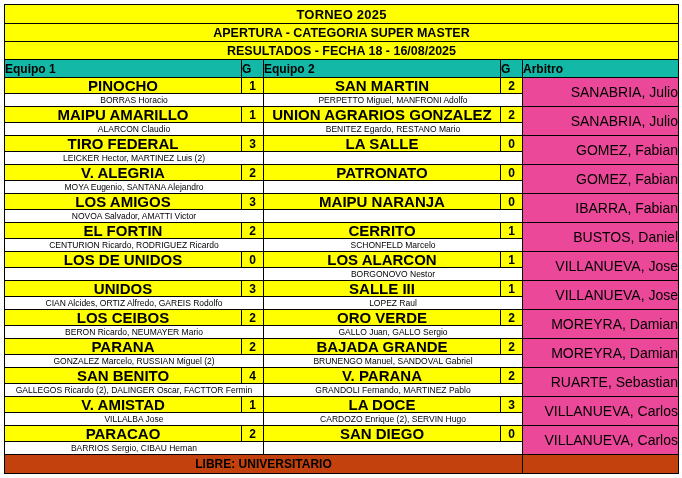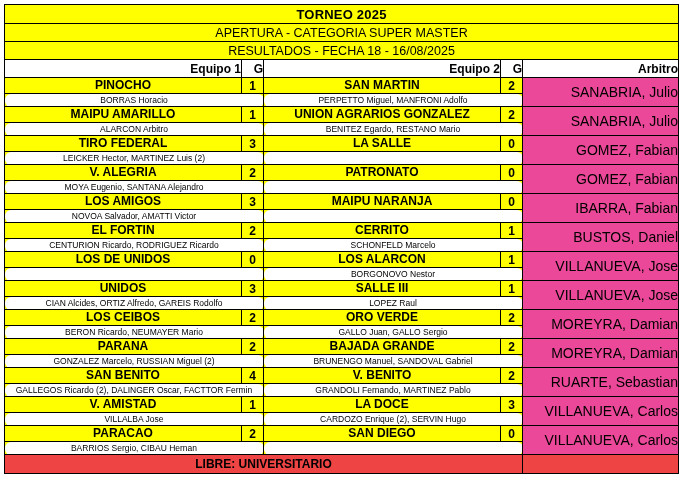--- a/index.html
+++ b/index.html
@@ -40,62 +40,61 @@
     background: #ffff00;
     text-align: center;
     font-weight: bold;
     font-size: 13px;
     height: 18px;
     letter-spacing: .2px;
   }
   .subtitle-row td {
     background: #ffff00;
     text-align: center;
-    font-weight: normal;
+    font-weight: bold;
     font-size: 12.5px;
     height: 17px;
   }
   .head-row td {
-    background: #ffffff;
-    text-align: right;
+    background: #14b8a6;
+    text-align: left;
     font-weight: bold;
     font-size: 12px;
     height: 17px;
   }
   .team-cell {
     text-align: center;
     font-weight: bold;
-    font-size: 12px;
+    font-size: 15px;
     height: 15px;
     line-height: 15px;
     background: #ffff00;
   }
   .goal-cell {
     text-align: center;
     font-weight: bold;
     font-size: 12px;
     background: #ffff00;
   }
   .players-cell {
     text-align: center;
     font-size: 8.5px;
     height: 12px;
     line-height: 12px;
     background: #ffffff;
     font-weight: normal;
-    border-radius: 6px;
   }
   .ref-cell {
     text-align: right;
     font-size: 14px;
     background: #ec4899;
     font-weight: normal;
   }
   .libre-row td {
-    background: #ef4444;
+    background: #c2410c;
     text-align: center;
     font-weight: bold;
     font-size: 12px;
     height: 18px;
   }
   .empty-white {
     background: #ffffff;
   }
 </style>
 </head>
@@ -141,21 +140,21 @@
       </tr>
 
       <tr>
         <td class="team-cell">MAIPU AMARILLO</td>
         <td class="goal-cell">1</td>
         <td class="team-cell">UNION AGRARIOS GONZALEZ</td>
         <td class="goal-cell">2</td>
         <td class="ref-cell" rowspan="2">SANABRIA, Julio</td>
       </tr>
       <tr>
-        <td class="players-cell" colspan="2">ALARCON Arbitro</td>
+        <td class="players-cell" colspan="2">ALARCON Claudio</td>
         <td class="players-cell" colspan="2">BENITEZ Egardo, RESTANO Mario</td>
       </tr>
 
       <tr>
         <td class="team-cell">TIRO FEDERAL</td>
         <td class="goal-cell">3</td>
         <td class="team-cell">LA SALLE</td>
         <td class="goal-cell">0</td>
         <td class="ref-cell" rowspan="2">GOMEZ, Fabian</td>
       </tr>
@@ -244,21 +243,21 @@
         <td class="ref-cell" rowspan="2">MOREYRA, Damian</td>
       </tr>
       <tr>
         <td class="players-cell" colspan="2">GONZALEZ Marcelo, RUSSIAN Miguel (2)</td>
         <td class="players-cell" colspan="2">BRUNENGO Manuel, SANDOVAL Gabriel</td>
       </tr>
 
       <tr>
         <td class="team-cell">SAN BENITO</td>
         <td class="goal-cell">4</td>
-        <td class="team-cell">V. BENITO</td>
+        <td class="team-cell">V. PARANA</td>
         <td class="goal-cell">2</td>
         <td class="ref-cell" rowspan="2">RUARTE, Sebastian</td>
       </tr>
       <tr>
         <td class="players-cell" colspan="2">GALLEGOS Ricardo (2), DALINGER Oscar, FACTTOR Fermin</td>
         <td class="players-cell" colspan="2">GRANDOLI Fernando, MARTINEZ Pablo</td>
       </tr>
 
       <tr>
         <td class="team-cell">V. AMISTAD</td>

